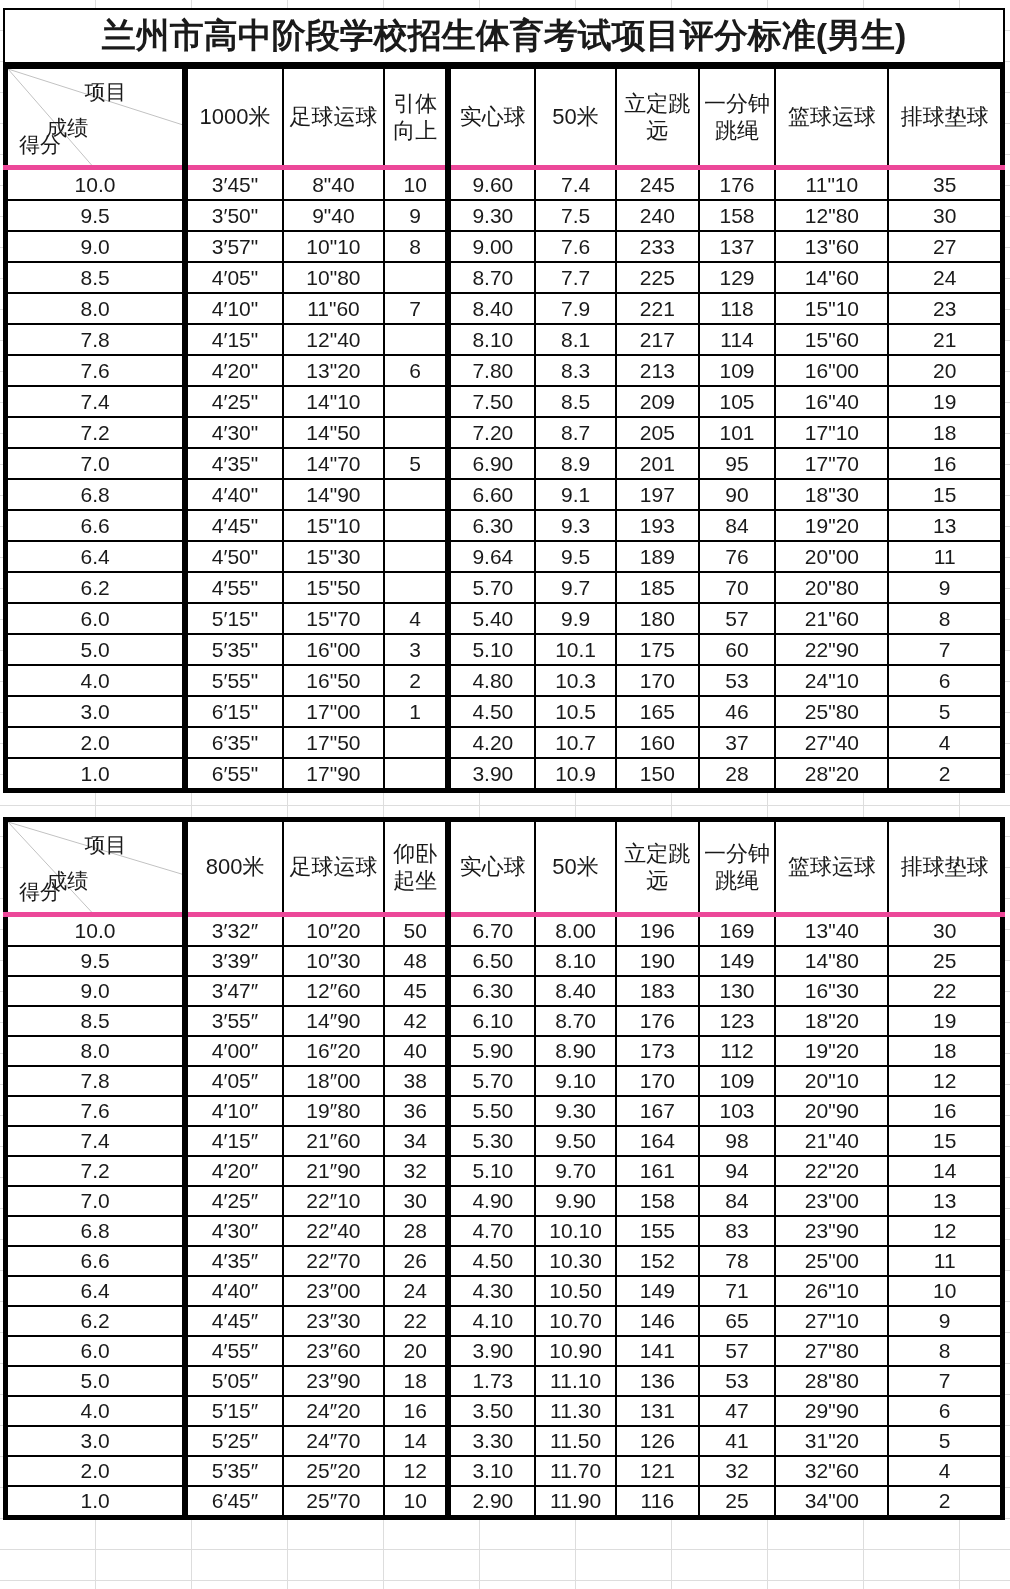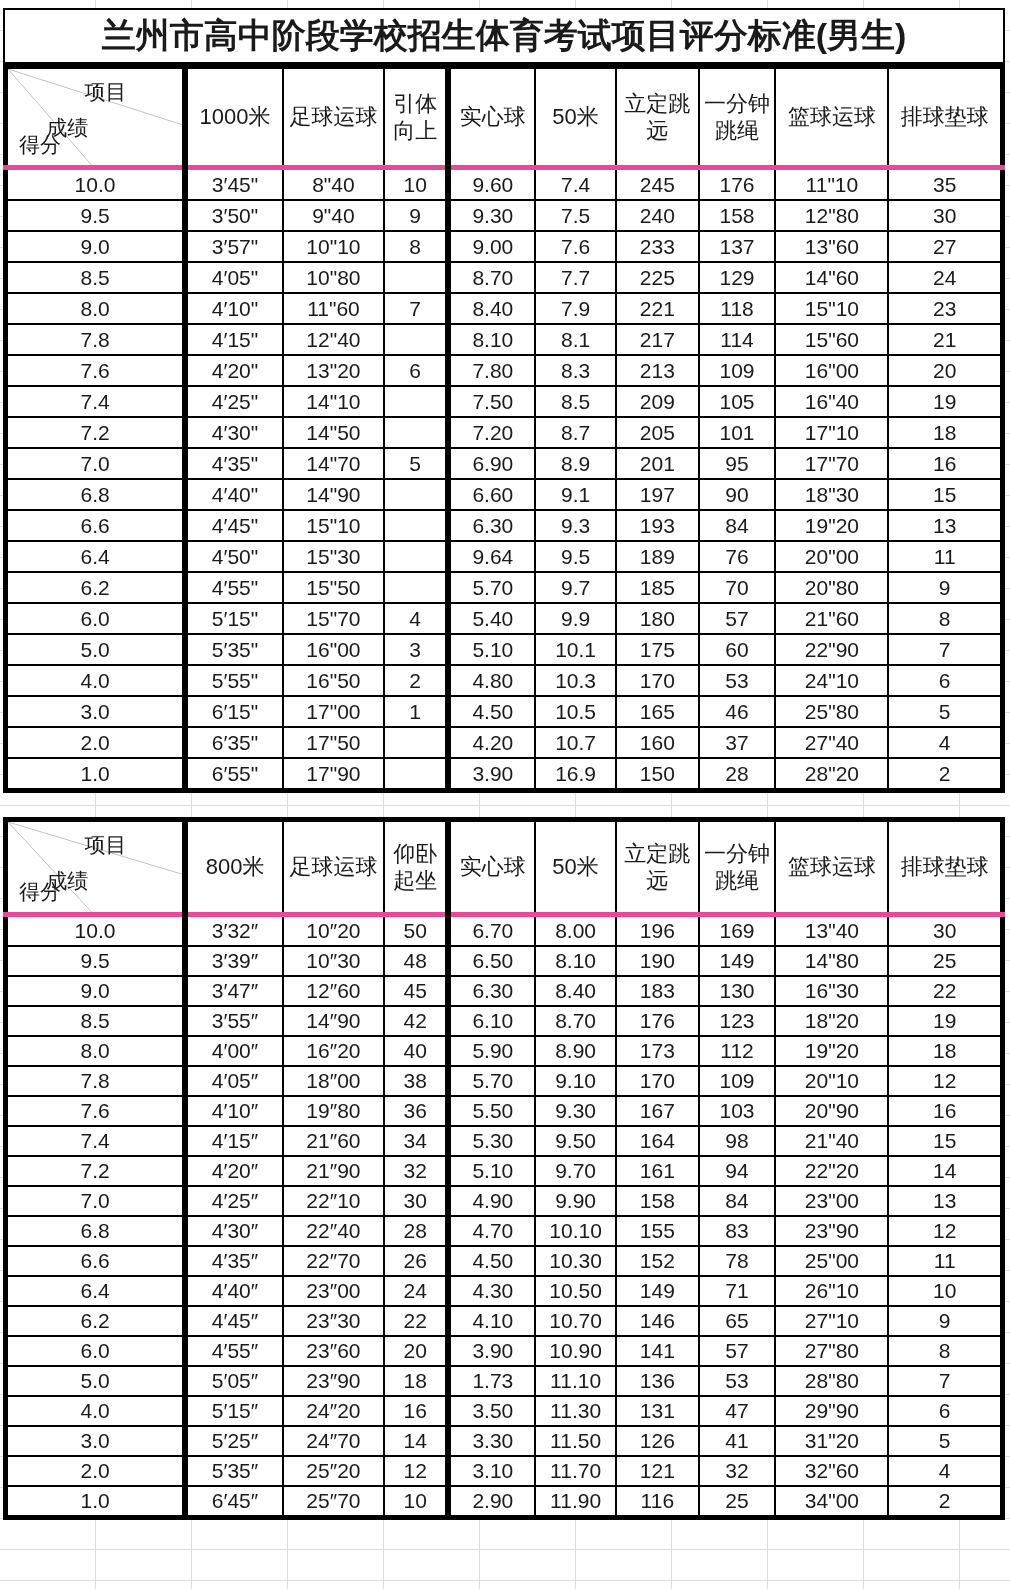--- a/index.html
+++ b/index.html
@@ -318,21 +318,21 @@
             <td>37</td>
             <td>27"40</td>
             <td>4</td>
           </tr>
           <tr>
             <td class="vthick">1.0</td>
             <td>6′55"</td>
             <td>17"90</td>
             <td class="vthick"></td>
             <td>3.90</td>
-            <td>16.9</td>
+            <td>10.9</td>
             <td>150</td>
             <td>28</td>
             <td>28"20</td>
             <td>2</td>
           </tr>
         </tbody>
     </table>
   </div>
 
   <div class="sheet-gap"></div>

